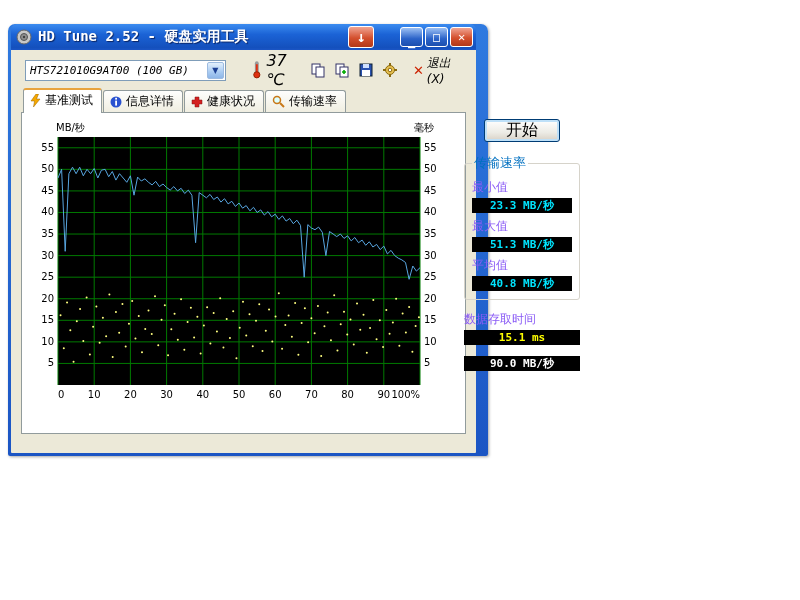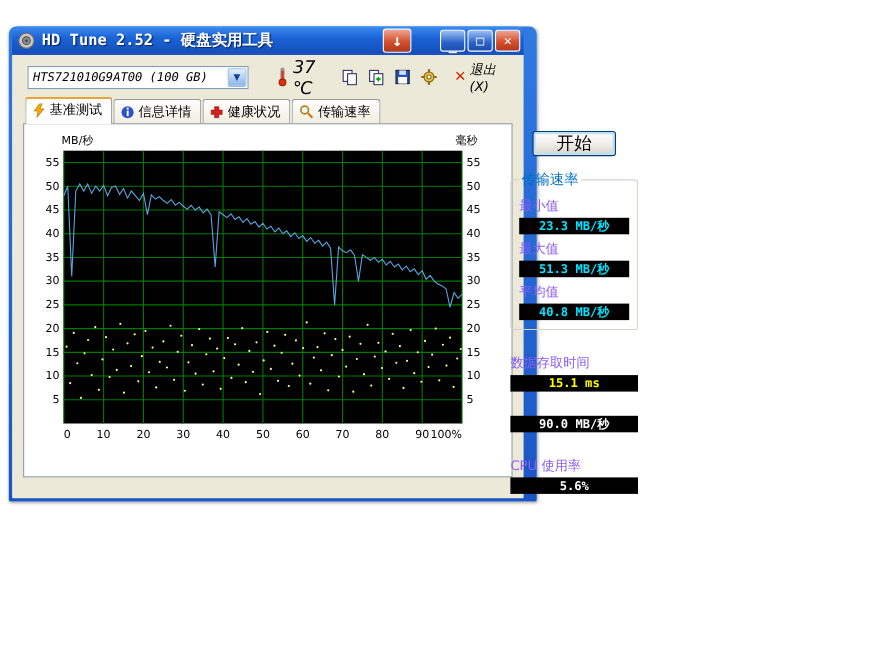--- a/index.html
+++ b/index.html
@@ -65,21 +65,21 @@
   .start-btn { display:block; width:76px; height:23px; margin:2px auto 12px auto;
     font-size:16px; color:#000; border:1px solid #003C74; border-radius:3px;
     background:linear-gradient(#FFFFFF,#ECEBE5 60%,#D8D0C4);
     box-shadow:inset 0 0 0 2px #BEE0F8; }
   .group { border:1px solid #D6D3CA; border-radius:3px; padding:2px 7px 8px 7px; }
   .group legend { font-size:13px; color:#0070C0; padding:0 2px; }
   .lbl { font-size:12px; color:#8b5cf6; margin:5px 0 2px 0; }
   .vbox { height:15px; background:#000; font:bold 11px "DejaVu Sans Mono", monospace;
     text-align:center; line-height:15px; }
   .v-cyan { color:#00E5FF; } .v-yellow { color:#FFFF00; } .v-white { color:#FFFFFF; }
-  .sect { margin-top:22px; }
+  .sect { margin-top:11px; }
 </style>
 </head>
 <body>
 
 <div class="window">
   <div class="titlebar">
     <svg width="16" height="16" viewBox="0 0 16 16">
       <circle cx="8" cy="8" r="7" fill="#C8C8C8" stroke="#666"></circle>
       <circle cx="8" cy="8" r="3.5" fill="#8f8f8f" stroke="#555"></circle>
       <circle cx="8" cy="8" r="1.2" fill="#404040"></circle>
@@ -364,21 +364,17 @@
 
         <div class="sect">
           <div class="lbl">数据存取时间</div>
           <div class="vbox v-yellow">15.1 ms</div>
         </div>
 
         <div class="sect">
           <div class="vbox v-white">90.0 MB/秒</div>
         </div>
 
-        <div class="sect">
-          <div class="lbl">CPU 使用率</div>
-          <div class="vbox v-white">5.6%</div>
-        </div>
       </div>
     </div>
 
   </div>
 </div>
 
 </body></html>

